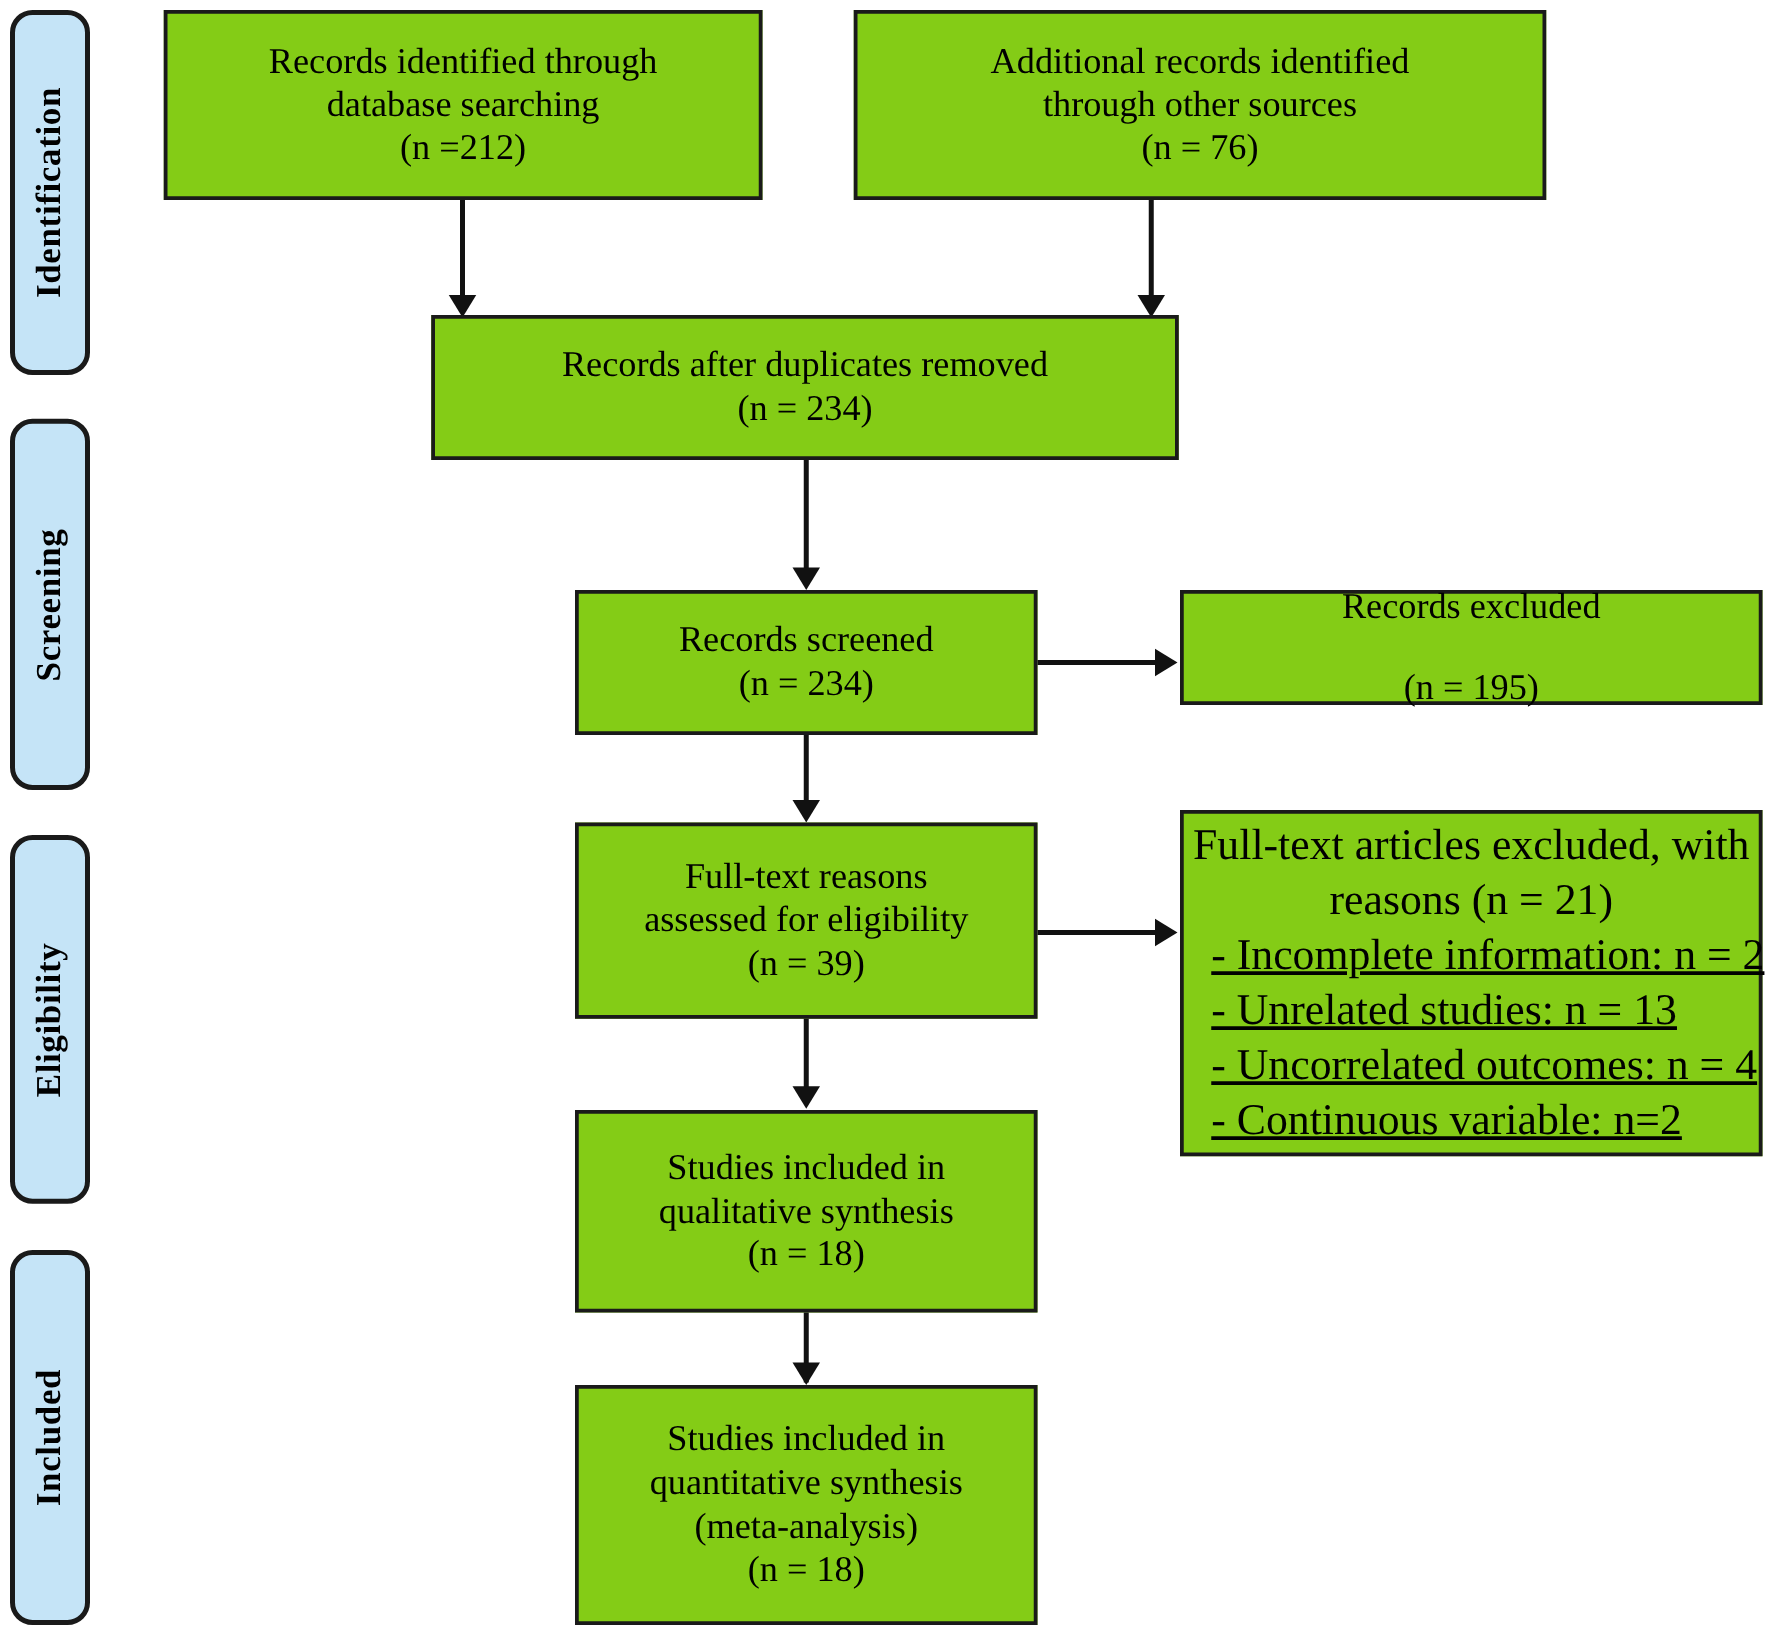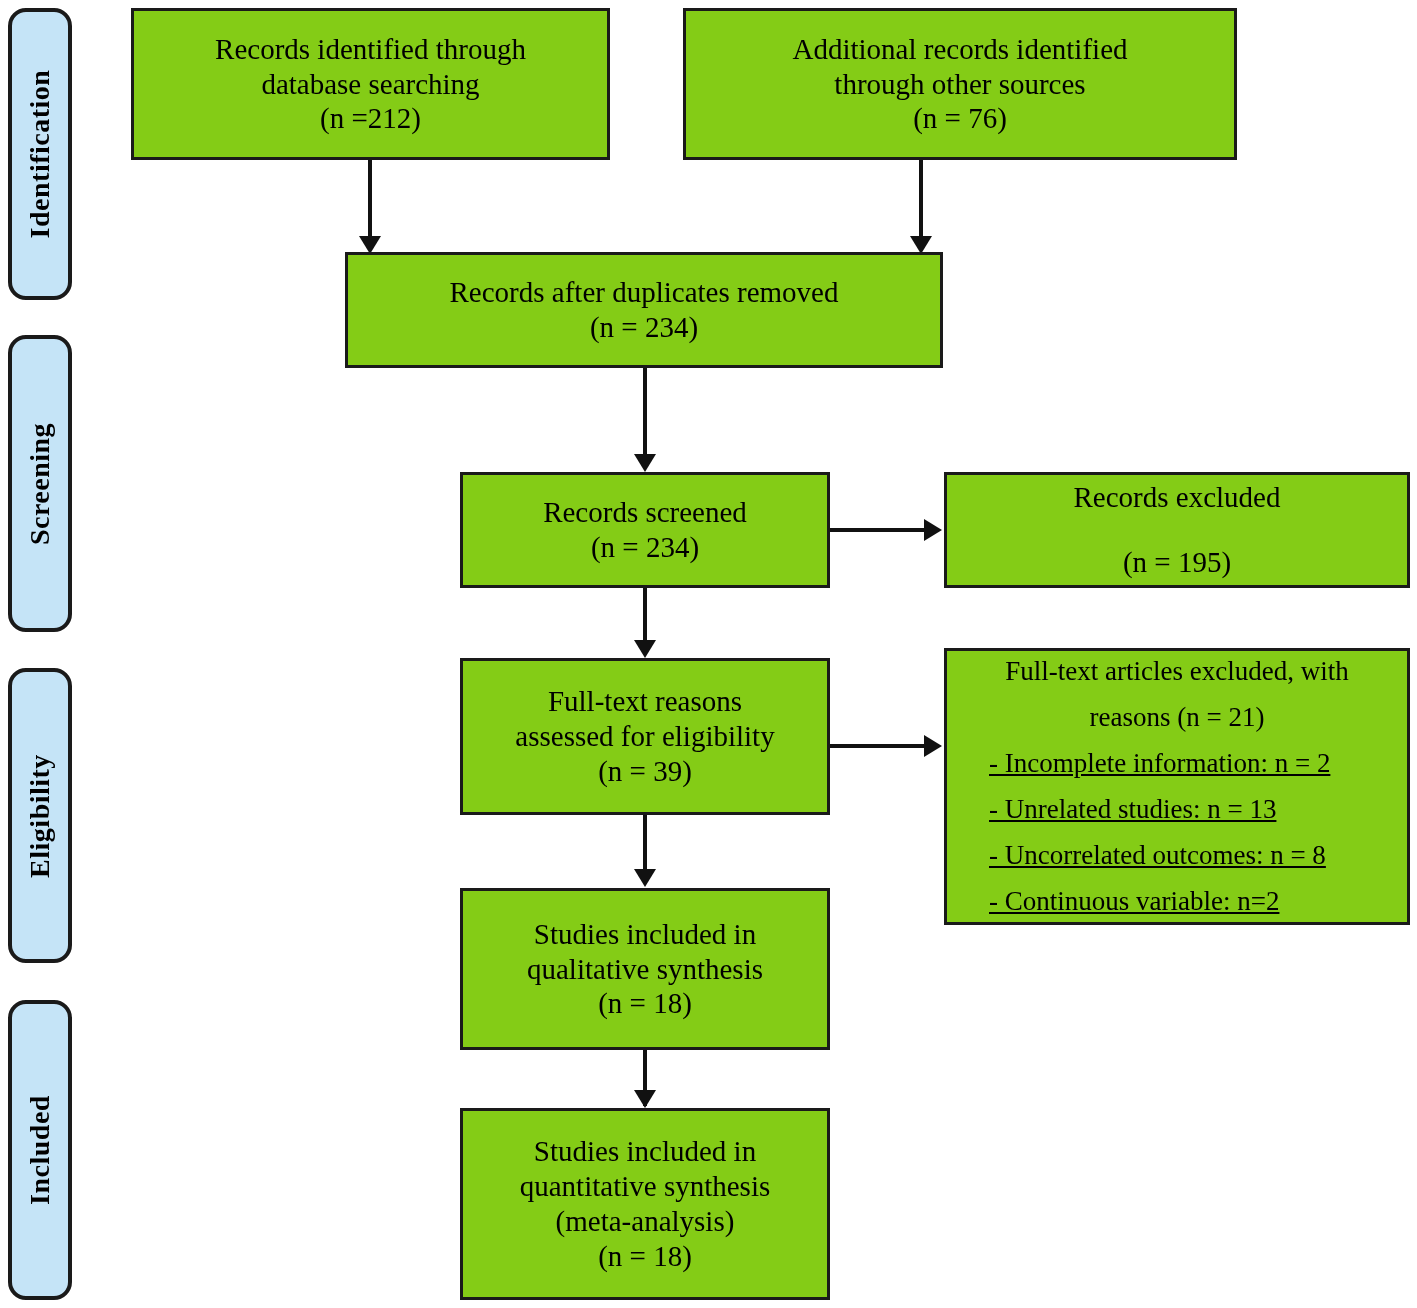--- a/index.html
+++ b/index.html
@@ -52,22 +52,22 @@
     text-align: center;
     color: #000000;
     font-size: 29px;
     line-height: 1.20;
     padding: 2px 8px;
   }
   .flow-box .line { display: block; white-space: nowrap; }
   .flow-box.reasons-box {
     align-items: stretch;
     justify-content: space-between;
-    padding: 4px 26px;
-    font-size: 27px;
+    padding: 4px 6px;
+    font-size: 35px;
     line-height: 1.22;
   }
   .reasons-box .heading {
     text-align: center;
     display: block;
   }
   .reasons-box .reason-item {
     text-align: left;
     display: block;
     white-space: nowrap;
@@ -148,21 +148,21 @@
   </div>
 
   <div class="vline" style="left:643px; top:368px; height:88px;"></div>
   <div class="arrow-down" style="left:634px; top:454px;"></div>
 
   <div class="flow-box" style="left:460px; top:472px; width:370px; height:116px;">
     <span class="line">Records screened</span>
     <span class="line">(n = 234)</span>
   </div>
 
-  <div class="flow-box" style="left:944px; top:472px; width:466px; height:116px;gap:30px;">
+  <div class="flow-box" style="left:944px; top:472px; width:466px; height:92px;gap:30px;">
     <span class="line">Records excluded</span>
     <span class="line">(n = 195)</span>
   </div>
 
   <div class="hline" style="left:830px; top:528px; width:96px;"></div>
   <div class="arrow-right" style="left:924px; top:519px;"></div>
 
   <div class="vline" style="left:643px; top:588px; height:54px;"></div>
   <div class="arrow-down" style="left:634px; top:640px;"></div>
 
@@ -170,21 +170,21 @@
     <span class="line">Full-text reasons</span>
     <span class="line">assessed for eligibility</span>
     <span class="line">(n = 39)</span>
   </div>
 
   <div class="flow-box reasons-box" style="left:944px; top:648px; width:466px; height:277px;">
     <span class="heading">Full-text articles excluded, with</span>
     <span class="heading">reasons (n = 21)</span>
     <span class="reason-item">- Incomplete information: n = 2</span>
     <span class="reason-item">- Unrelated studies: n = 13</span>
-    <span class="reason-item">- Uncorrelated outcomes: n = 8</span>
+    <span class="reason-item">- Uncorrelated outcomes: n = 4</span>
     <span class="reason-item">- Continuous variable: n=2</span>
   </div>
 
   <div class="hline" style="left:830px; top:744px; width:96px;"></div>
   <div class="arrow-right" style="left:924px; top:735px;"></div>
 
   <div class="vline" style="left:643px; top:815px; height:56px;"></div>
   <div class="arrow-down" style="left:634px; top:869px;"></div>
 
   <div class="flow-box" style="left:460px; top:888px; width:370px; height:162px;">

